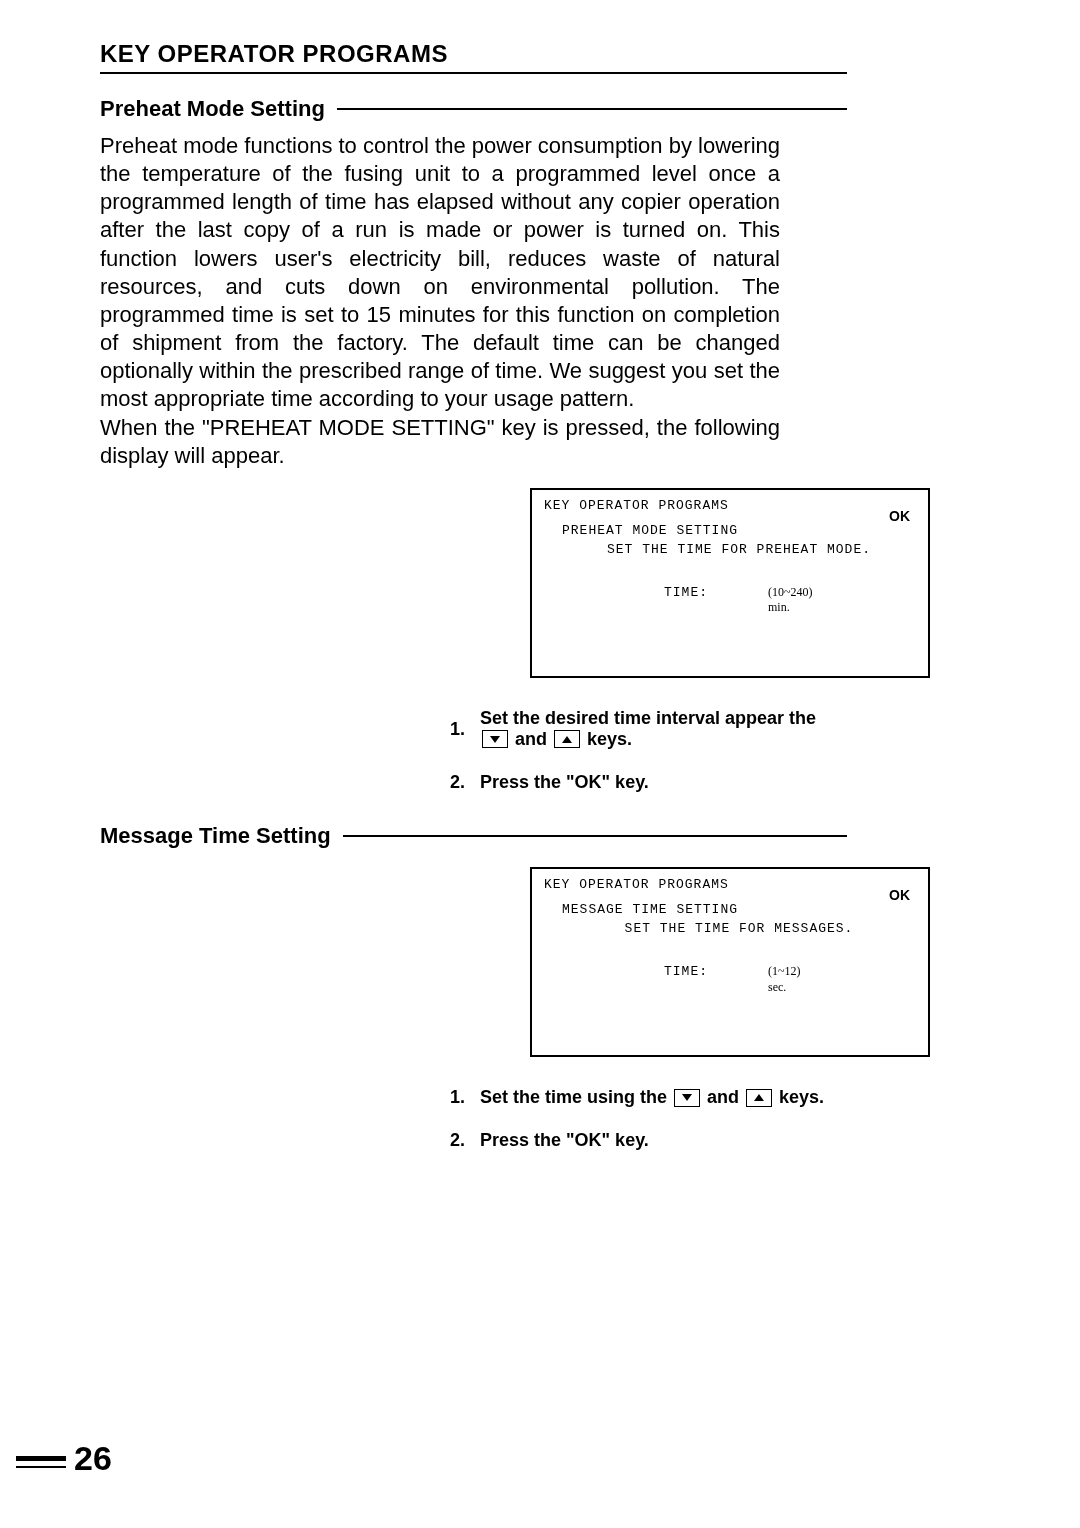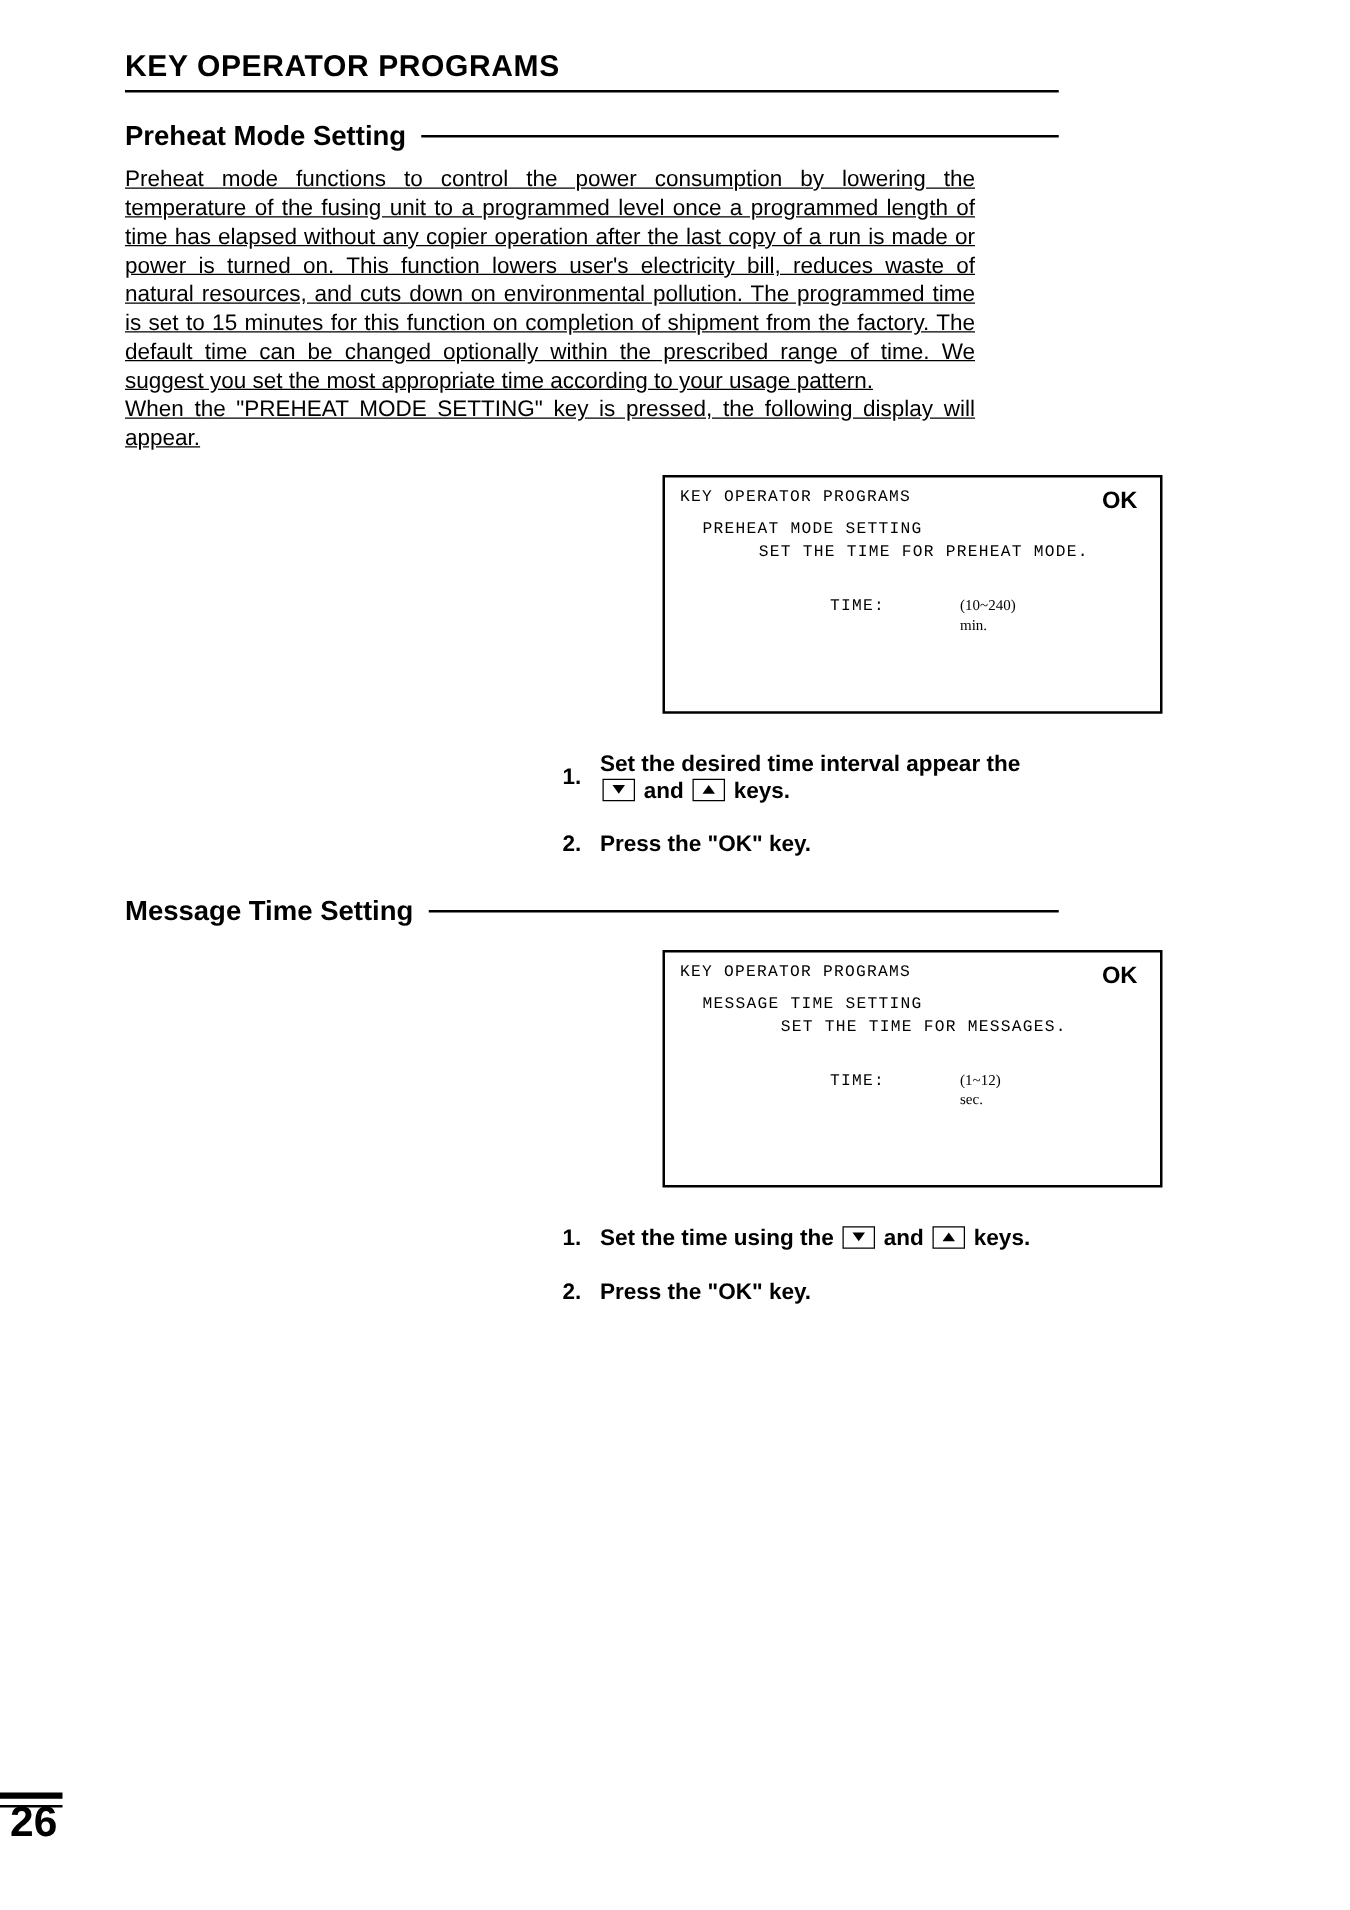--- a/index.html
+++ b/index.html
@@ -36,25 +36,24 @@
     font-weight: bold;
     padding-right: 12px;
     white-space: nowrap;
   }
   .section-rule {
     flex: 1;
     height: 2px;
     background: #000;
   }
   .body-text {
-    font-size: 18px;
+    font-size: 22px;
     line-height: 1.28;
     max-width: 680px;
     text-align: justify;
-    text-decoration: underline;
   }
   .display-panel {
     width: 400px;
     border: 2px solid #000;
     padding: 8px 12px 60px 12px;
     font-family: "Courier New", monospace;
     font-size: 13px;
     margin-left: 430px;
     margin-top: 18px;
     position: relative;
@@ -85,25 +84,25 @@
     letter-spacing: 1px;
   }
   .panel-time-range {
     font-size: 12px;
     margin-left: 60px;
     line-height: 1.3;
     font-family: Liberation Serif, serif;
   }
   .panel-ok {
     position: absolute;
-    top: 8px;
+    top: 18px;
     right: 18px;
     font-family: Arial, Helvetica, sans-serif;
     font-weight: bold;
-    font-size: 19px;
+    font-size: 14px;
   }
   .steps {
     margin-top: 30px;
     margin-left: 350px;
   }
   .step {
     display: flex;
     font-size: 18px;
     font-weight: bold;
     margin-bottom: 22px;
@@ -138,25 +137,24 @@
     width: 0; height: 0;
     border-left: 5px solid transparent;
     border-right: 5px solid transparent;
     border-bottom: 7px solid #000;
   }
   .section2 {
     margin-top: 30px;
   }
   .page-number-area {
     position: absolute;
-    left: 0;
+    left: 16px;
     bottom: 50px;
     display: flex;
-    align-items: flex-start;
-    flex-direction: column;
+    align-items: center;
   }
   .pn-bar1 {
     width: 50px;
     height: 5px;
     background: #000;
     margin-right: 0;
   }
   .pn-bar2 {
     width: 50px;
     height: 2px;

